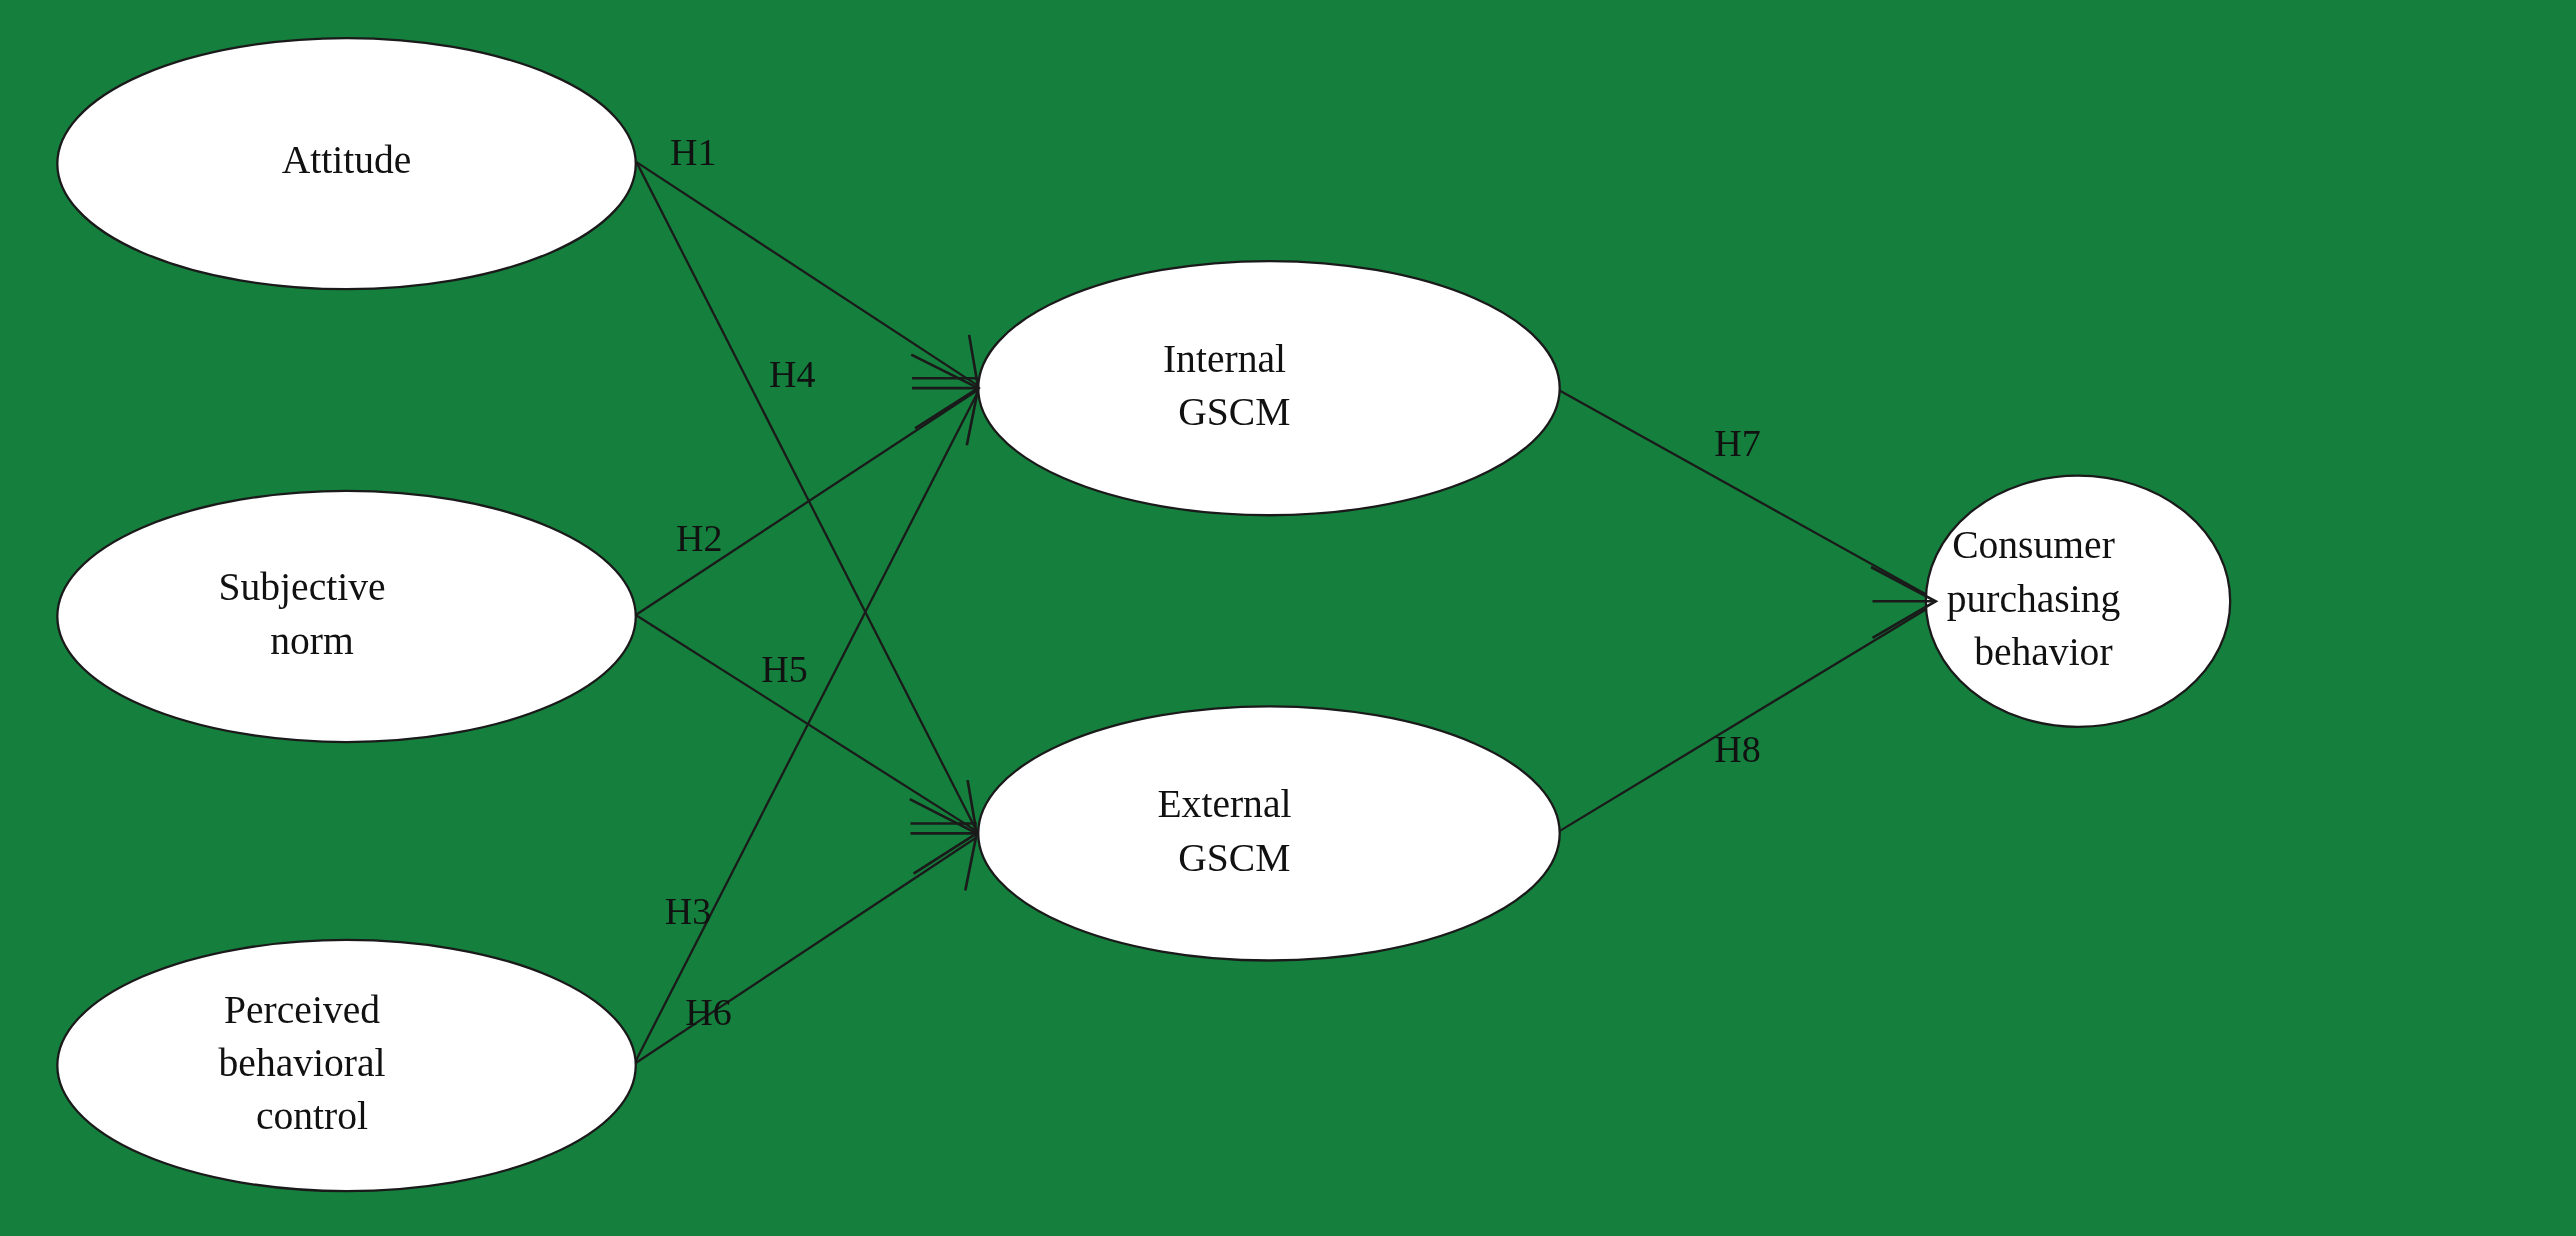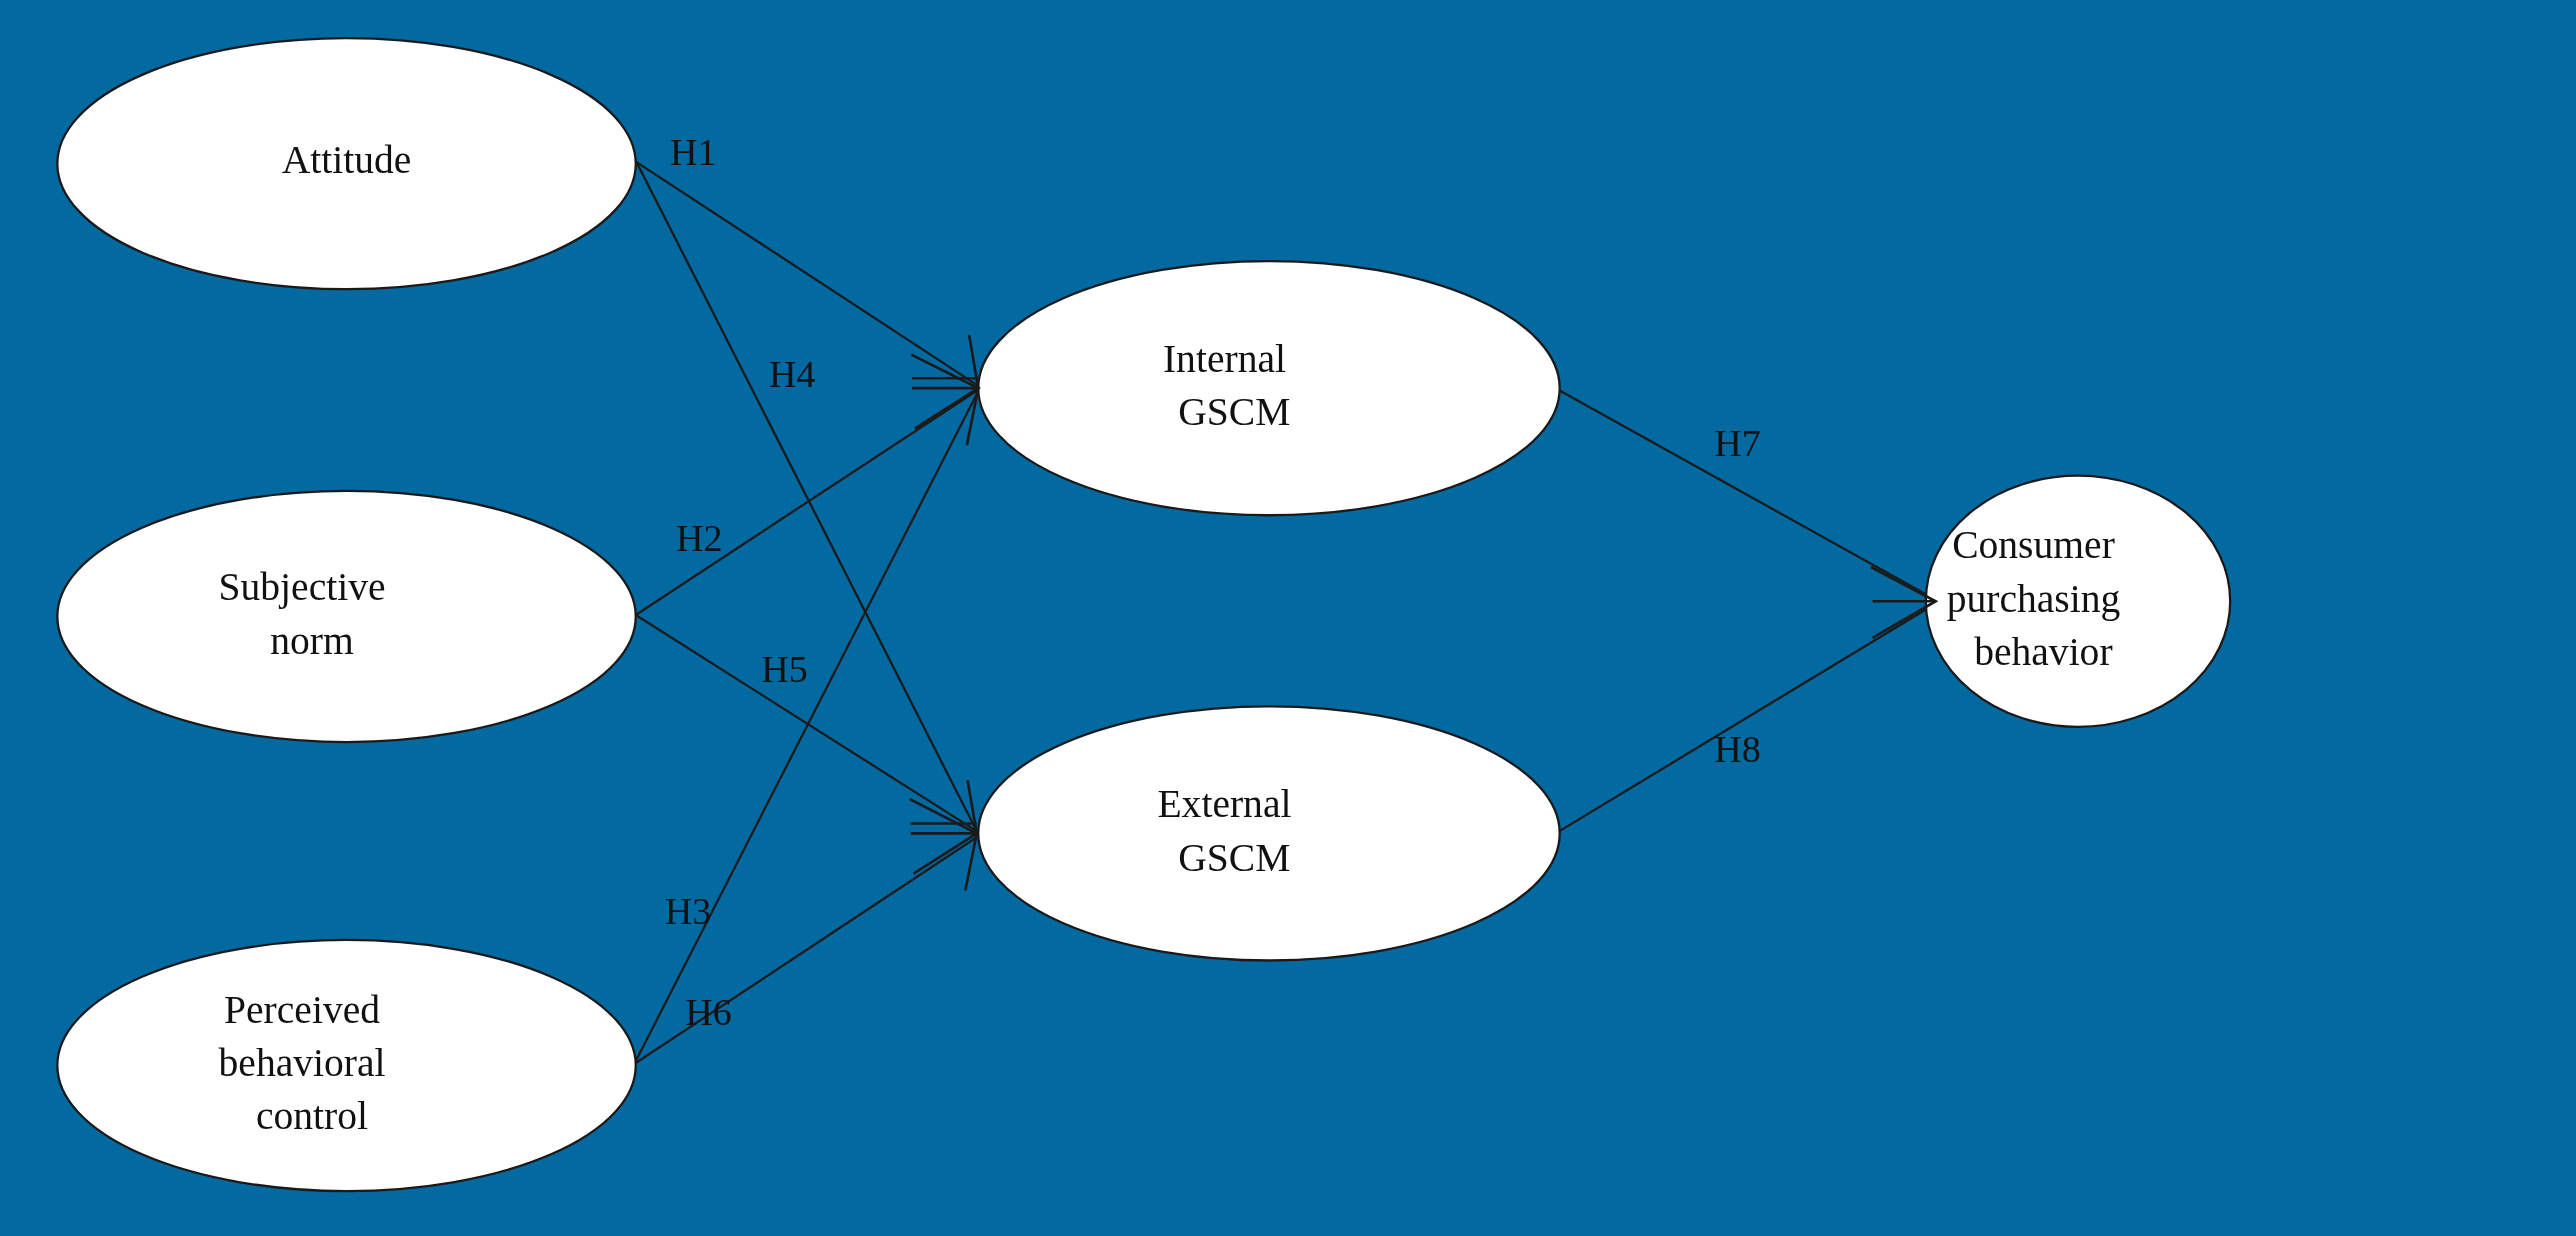--- a/index.html
+++ b/index.html
@@ -10,21 +10,21 @@
   body {
     width: 2576px;
     height: 1236px;
     font-family: "Liberation Serif", "DejaVu Serif", serif;
     overflow: hidden;
   }
   #diagram-root {
     position: relative;
     width: 2576px;
     height: 1236px;
-    background: #0369a1;
+    background: #15803d;
   }
   #diagram-svg {
     position: absolute;
     top: 0;
     left: 0;
     width: 2576px;
     height: 1236px;
     display: block;
   }
   .node-ellipse {

